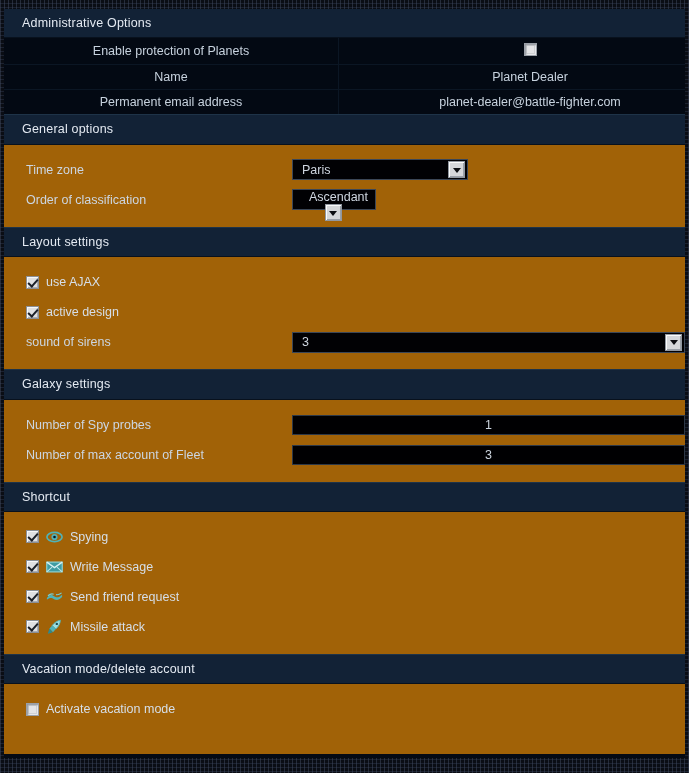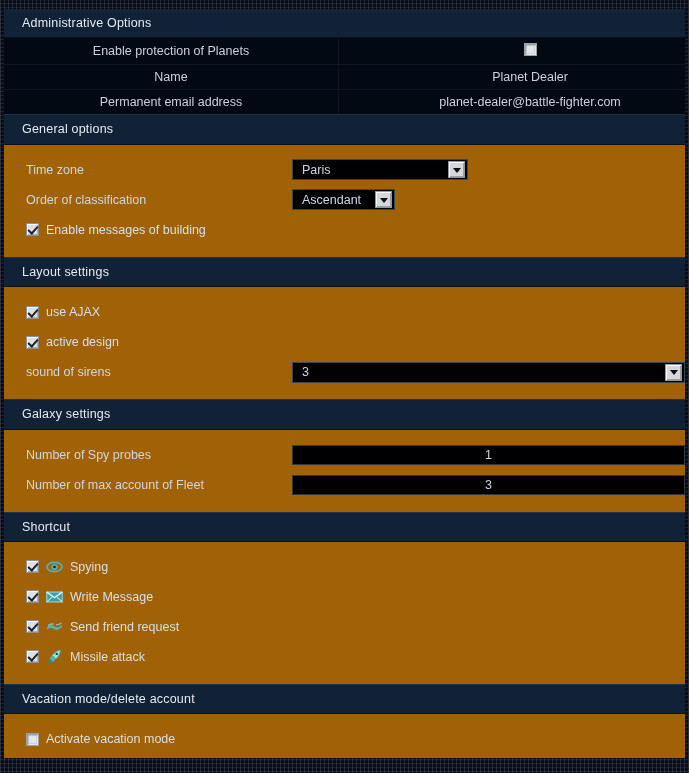--- a/index.html
+++ b/index.html
@@ -173,21 +173,21 @@
     position: absolute;
     left: 50%;
     top: 50%;
     margin-left: -4px;
     margin-top: -2px;
     border-left: 4px solid transparent;
     border-right: 4px solid transparent;
     border-top: 5px solid #0b0d11;
   }
   .sel-timezone { width: 176px; }
-  .sel-order    { width: 103px; }
+  .sel-order    { width: 84px; flex-direction: column; }
   .sel-sirens   { width: 420px; }
 
   
   .txtin {
     width: 420px;
     height: 20px;
     background: #000002;
     border: 1px solid #2d3847;
     box-sizing: border-box;
     color: #ccd4df;
@@ -251,24 +251,20 @@
         <span class="arrow"></span>
       </span>
     </div>
     <div class="row">
       <span class="lbl">Order of classification</span>
       <span class="sel sel-order">
         <span class="val">Ascendant</span>
         <span class="arrow"></span>
       </span>
     </div>
-    <div class="chk-row">
-      <span class="cb checked"></span>
-      <span class="txt">Enable messages of building</span>
-    </div>
     <div class="pad-b"></div>
   </div>
 
   <div class="sec-head">Layout settings</div>
   <div class="sec-body">
     <div class="pad-t"></div>
     <div class="chk-row">
       <span class="cb checked"></span>
       <span class="txt">use AJAX</span>
     </div>

